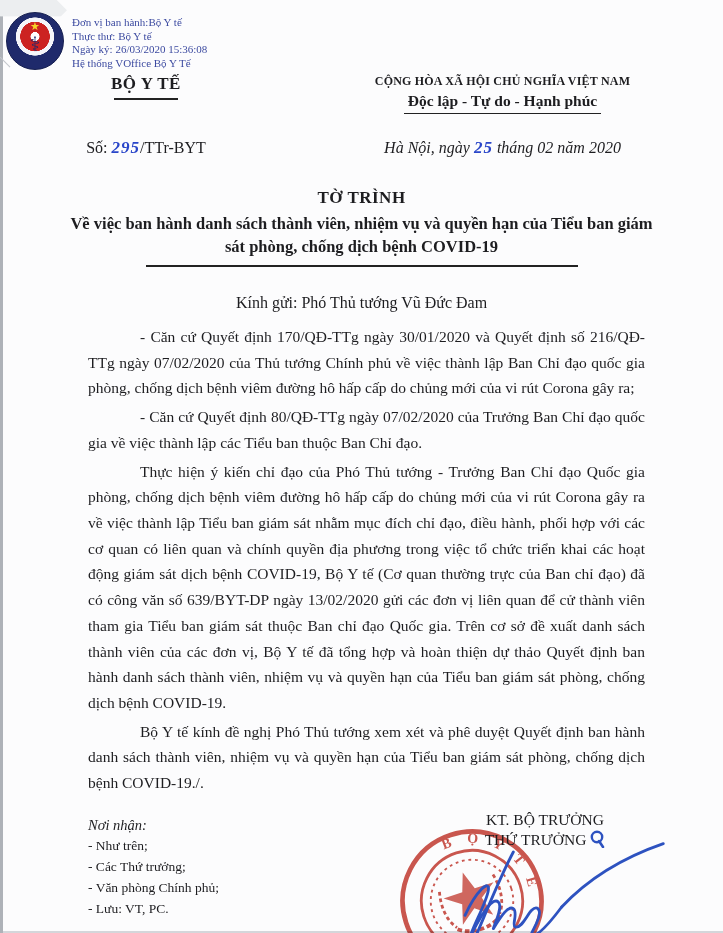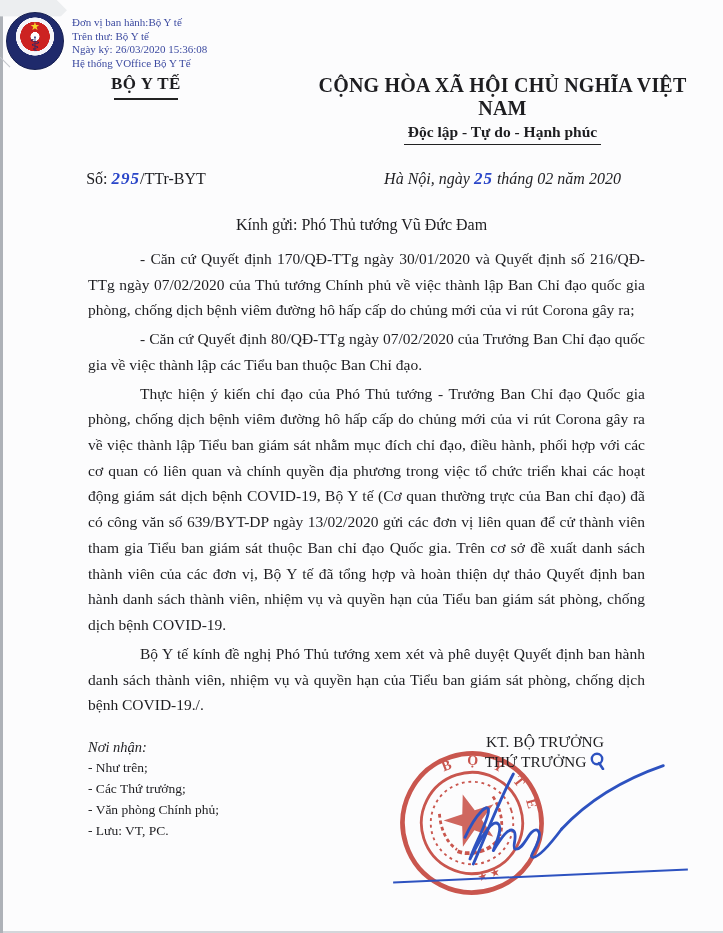--- a/index.html
+++ b/index.html
@@ -27,21 +27,21 @@
   }
   .logo .star{position:absolute; top:8px; left:0; right:0; text-align:center; color:#f5d327; font-size:11px; line-height:1;}
   .logo .cad{position:absolute; top:21px; left:0; right:0; text-align:center; color:#1f2a6b; font-size:20px; line-height:1;}
   .stamp-lines{color:var(--stamp_blue); font-size:11px; line-height:13.5px; padding-top:4px;}
   
   .header-row{display:flex; padding-top:50px;margin-top:24px;}
   .col-left{width:292px; text-align:center;}
   .col-right{flex:1; text-align:center; padding-right:10px;}
   .org-name{font-weight:bold; font-size:17px; letter-spacing:.5px;}
   .org-underline{width:64px; height:1.5px; background:#222; margin:4px auto 0;}
-  .national-title{font-weight:bold; font-size:20px; letter-spacing:.2px;}
+  .national-title{font-weight:bold; font-size:12px; letter-spacing:.2px;}
   .motto{font-weight:bold; font-size:15.5px; display:inline-block; border-bottom:1.6px solid #222; padding:1px 4px 3px; margin-top:2px;}
   .ref-row{display:flex; margin-top:24px; align-items:baseline;}
   .doc-number{font-size:16px;}
   .hand{color:var(--hand_blue); font-weight:bold; font-style:italic; font-size:17px; letter-spacing:1px;}
   .place-date{font-style:italic; font-size:16px;}
   
   .title-block{text-align:center; margin-top:30px;}
   .doc-kind{font-weight:bold; font-size:17px; letter-spacing:.5px;}
   .doc-subject{font-weight:bold; font-size:16.5px; max-width:584px; margin:4px auto 0; line-height:1.4;}
   .subject-underline{width:432px; height:1.8px; background:#222; margin:7px auto 0;}
@@ -66,21 +66,21 @@
 <div class="page">
   <div class="corner-fold"></div>
 
   <div class="stamp-block">
     <div class="logo">
       <div class="star">★</div>
       <div class="cad">⚕</div>
     </div>
     <div class="stamp-lines">
       <div>Đơn vị ban hành:Bộ Y tế</div>
-      <div>Trên thư: Bộ Y tế</div>
+      <div>Thực thư: Bộ Y tế</div>
       <div>Ngày ký: 26/03/2020 15:36:08</div>
       <div>Hệ thống VOffice Bộ Y Tế</div>
     </div>
   </div>
 
   <div class="header-row">
     <div class="col-left">
       <div class="org-name">BỘ Y TẾ</div>
       <div class="org-underline"></div>
     </div>
@@ -95,20 +95,25 @@
       <span>Số:</span>
       <span class="hand">295</span><span>/TTr-BYT</span>
     </div>
     <div class="col-right place-date">
       <span>Hà Nội, ngày</span>
       <span class="hand">25</span>
       <span>tháng 02 năm 2020</span>
     </div>
   </div>
 
+  <div class="title-block">
+    <div class="doc-kind">TỜ TRÌNH</div>
+    <div class="doc-subject">Về việc ban hành danh sách thành viên, nhiệm vụ và quyền hạn của Tiểu ban giám sát phòng, chống dịch bệnh COVID-19</div>
+    <div class="subject-underline"></div>
+  </div>
 
   <div class="salutation">Kính gửi: Phó Thủ tướng Vũ Đức Đam</div>
 
   <div class="body-text">
     <p>- Căn cứ Quyết định 170/QĐ-TTg ngày 30/01/2020 và Quyết định số 216/QĐ-TTg ngày 07/02/2020 của Thủ tướng Chính phủ về việc thành lập Ban Chỉ đạo quốc gia phòng, chống dịch bệnh viêm đường hô hấp cấp do chủng mới của vi rút Corona gây ra;</p>
     <p>- Căn cứ Quyết định 80/QĐ-TTg ngày 07/02/2020 của Trưởng Ban Chỉ đạo quốc gia về việc thành lập các Tiểu ban thuộc Ban Chỉ đạo.</p>
     <p>Thực hiện ý kiến chỉ đạo của Phó Thủ tướng - Trưởng Ban Chỉ đạo Quốc gia phòng, chống dịch bệnh viêm đường hô hấp cấp do chủng mới của vi rút Corona gây ra về việc thành lập Tiểu ban giám sát nhằm mục đích chỉ đạo, điều hành, phối hợp với các cơ quan có liên quan và chính quyền địa phương trong việc tổ chức triển khai các hoạt động giám sát dịch bệnh COVID-19, Bộ Y tế (Cơ quan thường trực của Ban chỉ đạo) đã có công văn số 639/BYT-DP ngày 13/02/2020 gửi các đơn vị liên quan để cử thành viên tham gia Tiểu ban giám sát thuộc Ban chỉ đạo Quốc gia. Trên cơ sở đề xuất danh sách thành viên của các đơn vị, Bộ Y tế đã tổng hợp và hoàn thiện dự thảo Quyết định ban hành danh sách thành viên, nhiệm vụ và quyền hạn của Tiểu ban giám sát phòng, chống dịch bệnh COVID-19.</p>
     <p>Bộ Y tế kính đề nghị Phó Thủ tướng xem xét và phê duyệt Quyết định ban hành danh sách thành viên, nhiệm vụ và quyền hạn của Tiểu ban giám sát phòng, chống dịch bệnh COVID-19./.</p>
   </div>
 

